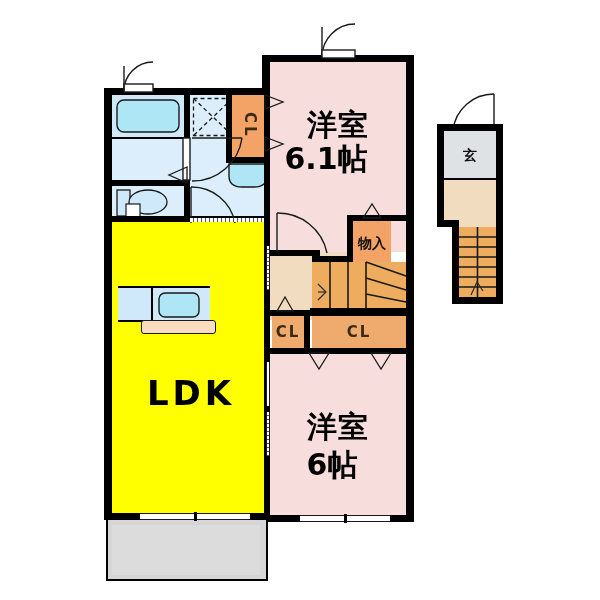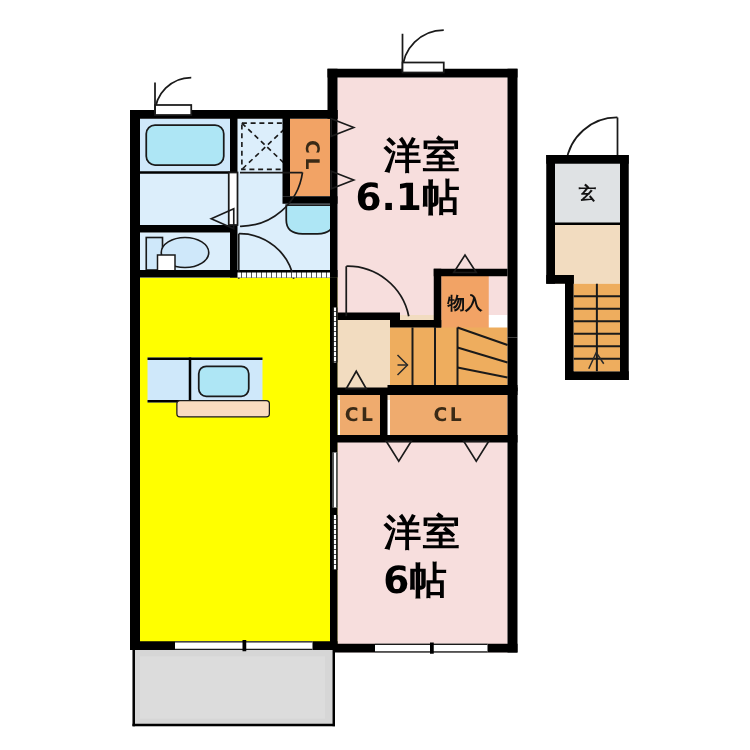--- a/index.html
+++ b/index.html
@@ -244,13 +244,14 @@
     <line class="stair-ln" x1="0" y1="30" x2="37" y2="30"></line>
     <line class="stair-ln" x1="0" y1="40" x2="37" y2="40"></line>
     <line class="stair-ln" x1="0" y1="50" x2="37" y2="50"></line>
     <line class="stair-ln" x1="0" y1="60" x2="37" y2="60"></line>
     <line class="stair-ln" x1="18.5" y1="0" x2="18.5" y2="70"></line>
     <path class="stair-ln2" d="M12 68 L18 55 L24 64" fill="none"></path>
   </svg>
 
   <div class="thin" style="left:444px;top:178px;width:52px;height:2px;"></div>
 
+<div class="lbl lbl-ldk" style="left: 112px; top: 376px; width: 158px;">LDK</div>
   </div>
 
 </body></html>

